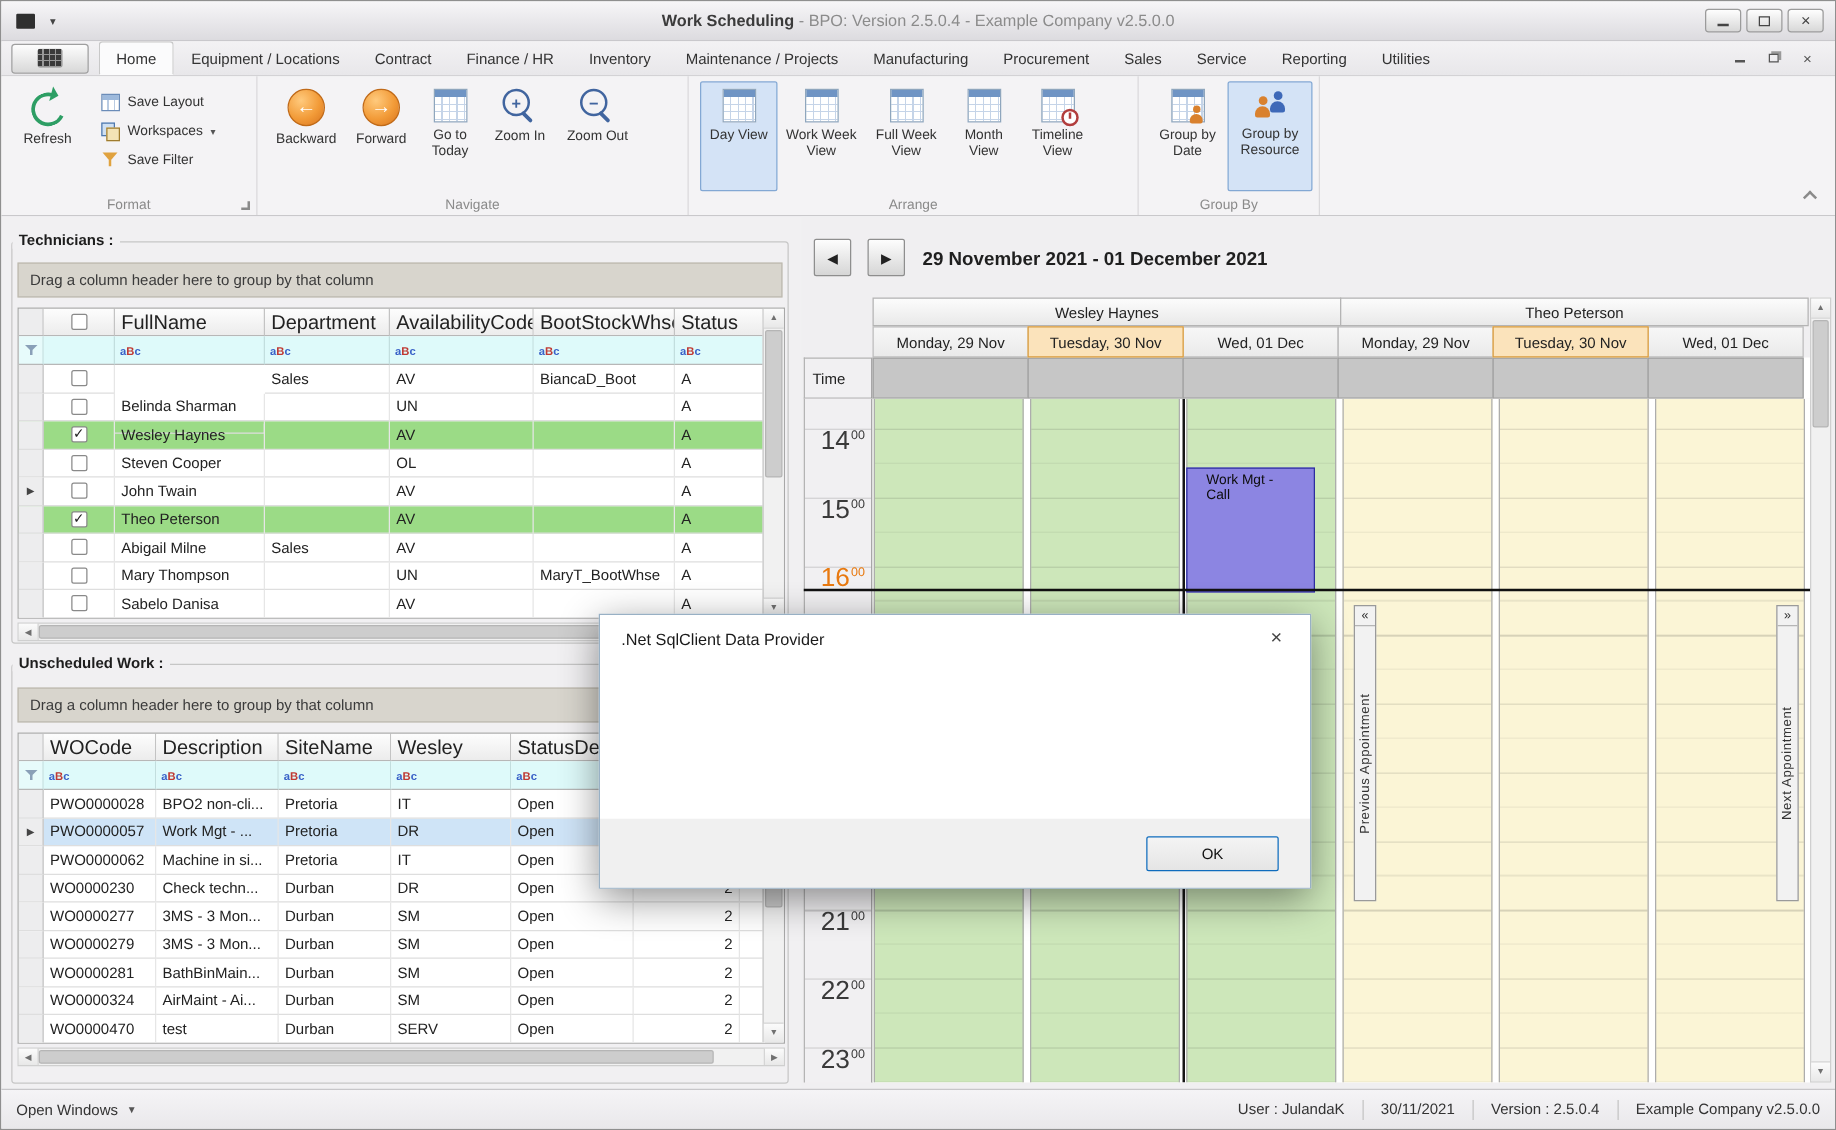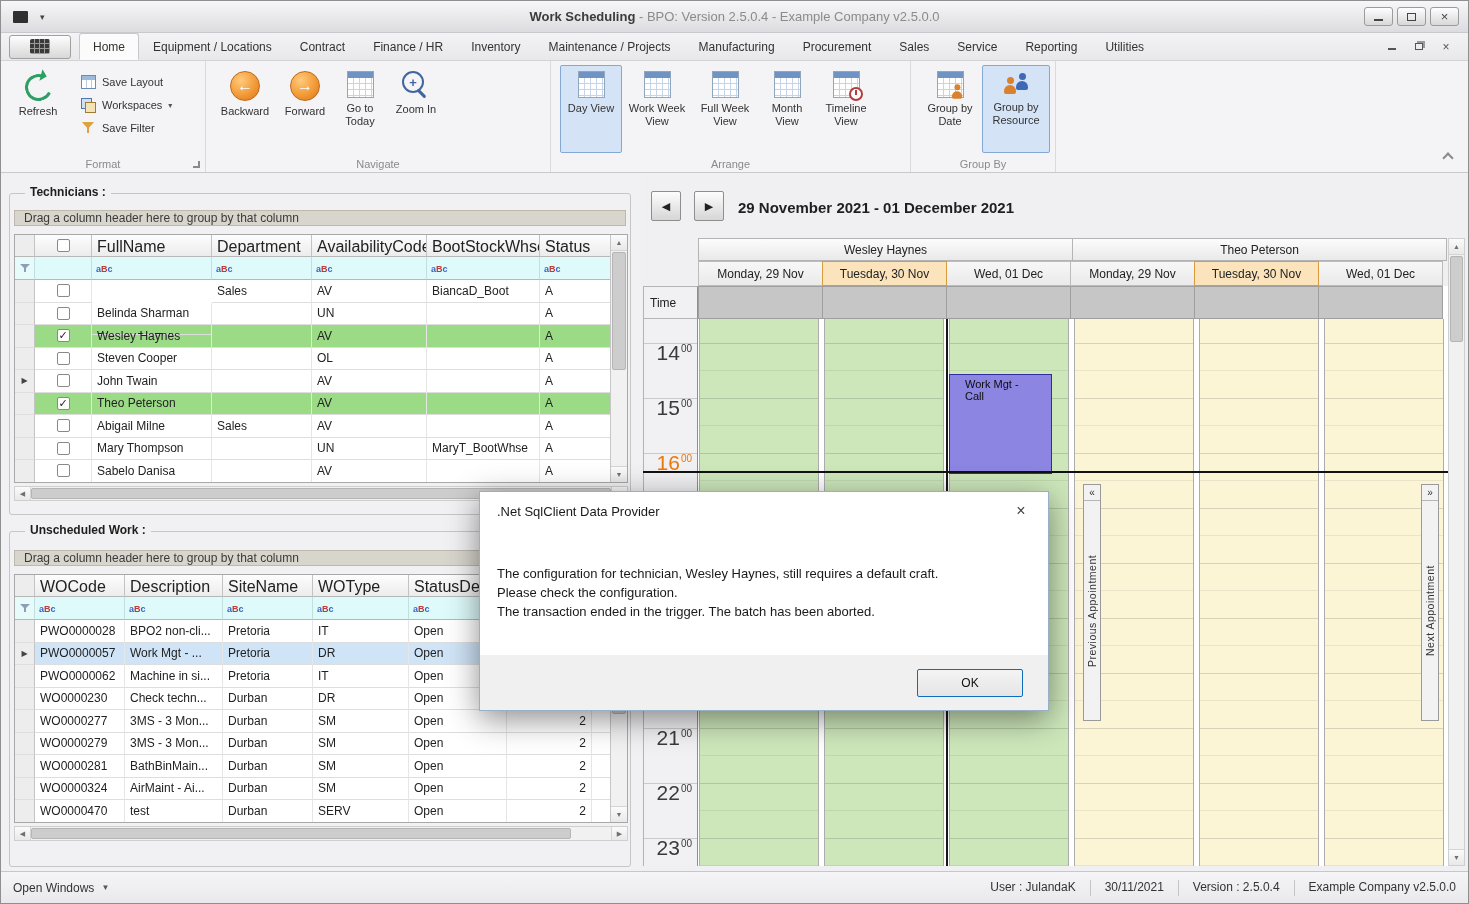--- a/index.html
+++ b/index.html
@@ -71,22 +71,22 @@
   .mi-filter{position:relative}
   .mi-filter::before{content:"";position:absolute;left:1px;top:1px;border-left:6px solid transparent;border-right:6px solid transparent;border-top:7px solid #e0a23f}
   .mi-filter::after{content:"";position:absolute;left:6px;top:7px;width:2px;height:5px;background:#e0a23f}
 
   
   .main{position:absolute;top:172px;left:0;width:1469px;height:700px;background:#f1f0f2}
   .left{position:absolute;left:0;top:0;width:640px;height:100%}
   .panelbox{position:absolute;border:1px solid #c6c6c6;border-radius:3px}
   .pb-tech{left:8px;top:20px;width:622px;height:322px;padding:16px 4px 4px}
   .pb-uns{left:8px;top:358px;width:622px;height:336px;padding:18px 4px 4px}
-  .pb-title{position:absolute;top:-9px;left:15px;background:#f1f0f2;padding:0 5px;font-weight:bold;font-size:12px;color:#1d1d1d}
-  .hintbar{height:16px;background:#d8d5cd;border:1px solid #bdb9af;display:flex;align-items:center;padding:0 9px;font-size:12px;color:#3a3a3a;margin-bottom:8px}
+  .pb-title{position:absolute;top:-9px;left:0;background:#f1f0f2;padding:0 5px;font-weight:bold;font-size:12px;color:#1d1d1d}
+  .hintbar{height:28px;background:#d8d5cd;border:1px solid #bdb9af;display:flex;align-items:center;padding:0 9px;font-size:12px;color:#3a3a3a;margin-bottom:8px}
   .grid{position:relative;width:614px;height:249px;background:#fff;border:1px solid #a8a8a8;overflow:hidden}
   .g-inner{width:597px}
   .g-head,.g-filter,.g-row{display:flex}
   .g-hc{height:22px;border-right:1px solid #c3c3c3;border-bottom:1px solid #b7b7b7;background:linear-gradient(#fdfdfd,#ececec);padding:3px 5px;font-size:16px;color:#222;overflow:hidden;white-space:nowrap}
   .g-hc.ind{background:#ededee;padding:0}
   .g-fc{height:23px;background:#defafa;border-right:1px solid #c2dede;border-bottom:1px solid #b7b7b7;display:flex;align-items:center;padding:0 4px}
   .g-fc.ind{justify-content:center;padding:0;background:#e7fbfb}
   .g-row{height:22.5px;background:#fff}
   .g-c{border-right:1px solid #e6e6e6;border-bottom:1px solid #dedede;padding:3.5px 5px;font-size:12px;white-space:nowrap;overflow:hidden}
   .g-c.ind{background:#ededee;border-right:1px solid #c3c3c3;display:flex;align-items:center;justify-content:center;font-size:8px;color:#444;padding:0}
@@ -252,20 +252,24 @@
           <span class="bl">Forward</span>
         </div>
         <div class="bigbtn" style="width:50px">
           <span class="ic ic-cal"></span>
           <span class="bl">Go to Today</span>
         </div>
         <div class="bigbtn" style="width:58px">
           <span class="ic ic-zoom zin"></span>
           <span class="bl">Zoom In</span>
         </div>
+        <div class="bigbtn" style="width:62px">
+          <span class="ic ic-zoom zout"></span>
+          <span class="bl">Zoom Out</span>
+        </div>
       </div>
       <div class="rg-label">Navigate</div>
     </div>
 
     <div class="rgroup" style="width:360px">
       <div class="rg-body">
         <div class="bigbtn sel" style="width:62px">
           <span class="ic ic-cal"></span>
           <span class="bl">Day View</span>
         </div>
@@ -471,21 +475,21 @@
       <div class="panelbox pb-uns">
         <div class="pb-title">Unscheduled Work :</div>
         <div class="hintbar">Drag a column header here to group by that column</div>
         <div class="grid">
           <div class="g-inner" id="uns-grid">
               <div class="g-head">
                 <div class="g-hc ind" style="width: 20px;"></div>
                 <div class="g-hc" style="width: 90px;">WOCode</div>
                 <div class="g-hc" style="width: 98px;">Description</div>
                 <div class="g-hc" style="width: 90px;">SiteName</div>
-                <div class="g-hc" style="width: 96px;">WOType</div>
+                <div class="g-hc" style="width: 96px;">Wesley</div>
                 <div class="g-hc" style="width: 98px;">StatusDesc...</div>
                 <div class="g-hc" style="width: 85px;"></div>
                 <div class="g-hc" style="width: 20px;"></div>
               </div>
               <div class="g-filter">
                 <div class="g-fc ind" style="width: 20px;">
                   <span class="funnel"></span>
                 </div>
                 <div class="g-fc" style="width: 90px;">
                   <span class="abc"><i>a</i><b>B</b><i>c</i></span>
@@ -732,23 +736,18 @@
       <i class="sb-sep"></i>
       <span>Example Company v2.5.0.0</span>
     </div>
   </div>
 
   <div class="dialog">
     <div class="dlg-head">
       <span class="dlg-title">.Net SqlClient Data Provider</span>
       <span class="dlg-close">×</span>
     </div>
-    <div class="dlg-body">
-      <div class="dlg-line">The configuration for technician, Wesley Haynes, still requires a default craft.</div>
-      <div class="dlg-line">Please check the configuration.</div>
-      <div class="dlg-line">The transaction ended in the trigger. The batch has been aborted.</div>
-    </div>
     <div class="dlg-footer">
       <button class="dlg-ok">OK</button>
     </div>
   </div>
 
 </div>
 
 </body></html>

